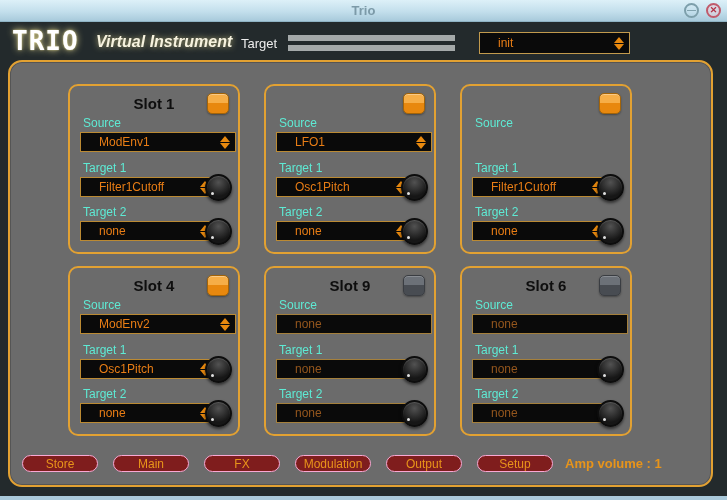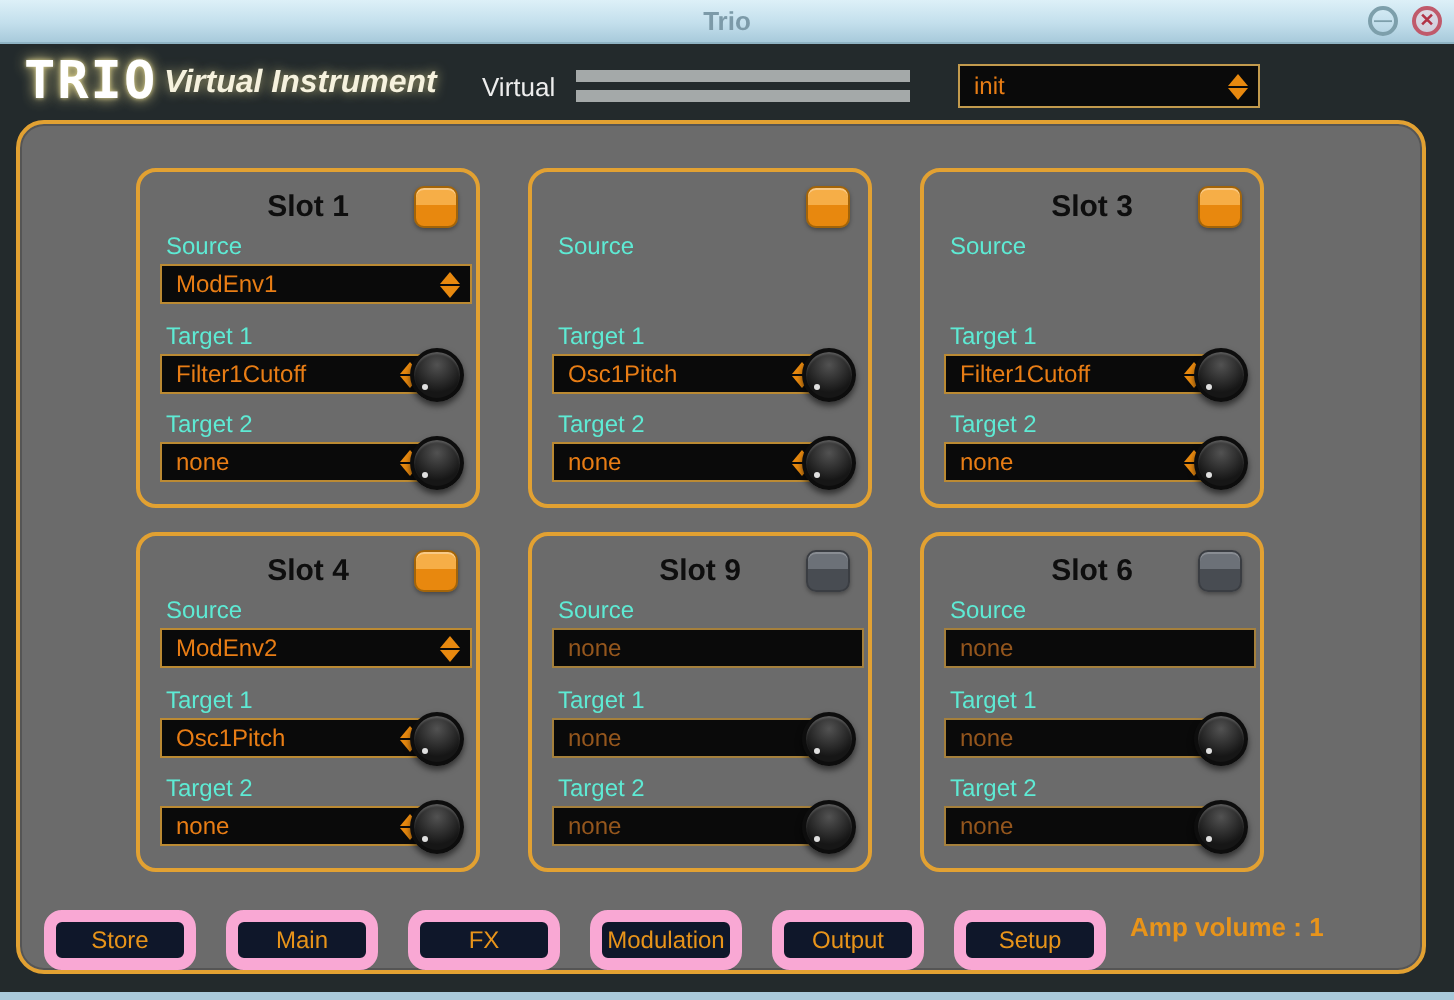--- a/index.html
+++ b/index.html
@@ -28,33 +28,33 @@
 
   
   .header { position:absolute; top:22px; left:0; width:727px; height:38px; }
   .logo {
     position:absolute; left:12px; top:4px;
     font-family:"DejaVu Sans Mono", monospace; font-weight:bold; font-size:26px;
     color:#ffffff; letter-spacing:1px;
     text-shadow:0 0 7px rgba(238,226,150,.95), 0 0 2px rgba(238,226,150,.8);
   }
   .tagline {
-    position:absolute; left:82px; top:11px;
+    position:absolute; left:96px; top:11px;
     font-style:italic; font-weight:bold; font-size:16px; color:#f6f2de;
     text-shadow:0 0 6px rgba(238,226,150,.75);
   }
   .output-label { position:absolute; left:241px; top:14px; font-size:13px; color:#ededed; }
   .meters { position:absolute; left:288px; top:13px; width:167px; }
   .meter { height:6px; background:#a4a9a9; margin-bottom:4px; }
 
   
   .dd {
     position:absolute; box-sizing:border-box; height:20px;
     background:#0a0a0a; border:1px solid #bb8a33;
-    color:#e87d15; font-size:12px; line-height:18px; padding-left:7px;
+    color:#e87d15; font-size:12px; line-height:18px; padding-left:18px;
     white-space:nowrap; overflow:hidden; cursor:default;
   }
   .arrows { position:absolute; right:5px; top:3px; }
   .arrow-up, .arrow-down { width:0; height:0; border-left:5px solid transparent; border-right:5px solid transparent; }
   .arrow-up   { border-bottom:6px solid #e8890f; margin-bottom:1px; }
   .arrow-down { border-top:6px solid #e8890f; }
 
   .preset-dd { left:479px; top:10px; width:151px; height:22px; line-height:20px; border-color:#c29a4d; }
   .preset-dd .arrows { top:4px; }
 
@@ -109,22 +109,22 @@
   }
   .knob::after {
     content:''; position:absolute; width:3px; height:3px; border-radius:50%;
     background:#e0e0e0; left:4px; bottom:4px;
   }
   .knob-t1 { top:88px; } .knob-t2 { top:132px; }
 
   
   .footer { position:absolute; left:12px; top:393px; display:flex; gap:15px; }
   .pill {
-    width:76px; height:30px; box-sizing:border-box; border-radius:9px;
-    background:#0f172a; border:6px solid #f9a8d4; color:#e8941a;
+    width:76px; height:17px; box-sizing:border-box; border-radius:9px;
+    background:#7f1d1d; border:1px solid #f9a8d4; color:#e8941a;
     font-size:12px; display:flex; align-items:center; justify-content:center;
     cursor:default;
   }
   .amp { position:absolute; left:555px; top:394px; color:#e8941a; font-size:13px; font-weight:bold; }
 
   .bottom-edge { position:absolute; left:0; bottom:0; width:727px; height:4px; background:#a9c9da; }
 </style>
 </head>
 <body>
 
@@ -132,21 +132,21 @@
   <span class="titlebar-text">Trio</span>
   <span class="win-buttons">
     <span class="win-btn min">—</span>
     <span class="win-btn close">✕</span>
   </span>
 </div>
 
 <div class="header">
   <span class="logo">TRIO</span>
   <span class="tagline">Virtual Instrument</span>
-  <span class="output-label">Virtual</span>
+  <span class="output-label">Target</span>
   <span class="meters">
     <span class="meter" style="display:block"></span>
     <span class="meter" style="display:block"></span>
   </span>
   <div class="dd preset-dd">
     <span>init</span>
     <span class="arrows">
       <span class="arrow-up" style="display:block"></span>
       <span class="arrow-down" style="display:block"></span>
     </span>
@@ -186,20 +186,27 @@
         <span class="arrow-down" style="display:block"></span>
       </span>
     </div>
     <div class="knob knob-t2"></div>
   </div>
 
   <div class="slot on">
     <div class="enable-btn"></div>
 
     <span class="field-label lbl-source">Source</span>
+    <div class="dd dd-source">
+      <span>LFO1</span>
+      <span class="arrows">
+        <span class="arrow-up" style="display:block"></span>
+        <span class="arrow-down" style="display:block"></span>
+      </span>
+    </div>
 
     <span class="field-label lbl-t1">Target 1</span>
     <div class="dd dd-t1">
       <span>Osc1Pitch</span>
       <span class="arrows">
         <span class="arrow-up" style="display:block"></span>
         <span class="arrow-down" style="display:block"></span>
       </span>
     </div>
     <div class="knob knob-t1"></div>
@@ -209,21 +216,20 @@
       <span>none</span>
       <span class="arrows">
         <span class="arrow-up" style="display:block"></span>
         <span class="arrow-down" style="display:block"></span>
       </span>
     </div>
     <div class="knob knob-t2"></div>
   </div>
 
   <div class="slot on">
-    <div class="slot-title">Slot 3</div>
     <div class="enable-btn"></div>
 
     <span class="field-label lbl-source">Source</span>
 
     <span class="field-label lbl-t1">Target 1</span>
     <div class="dd dd-t1">
       <span>Filter1Cutoff</span>
       <span class="arrows">
         <span class="arrow-up" style="display:block"></span>
         <span class="arrow-down" style="display:block"></span>

